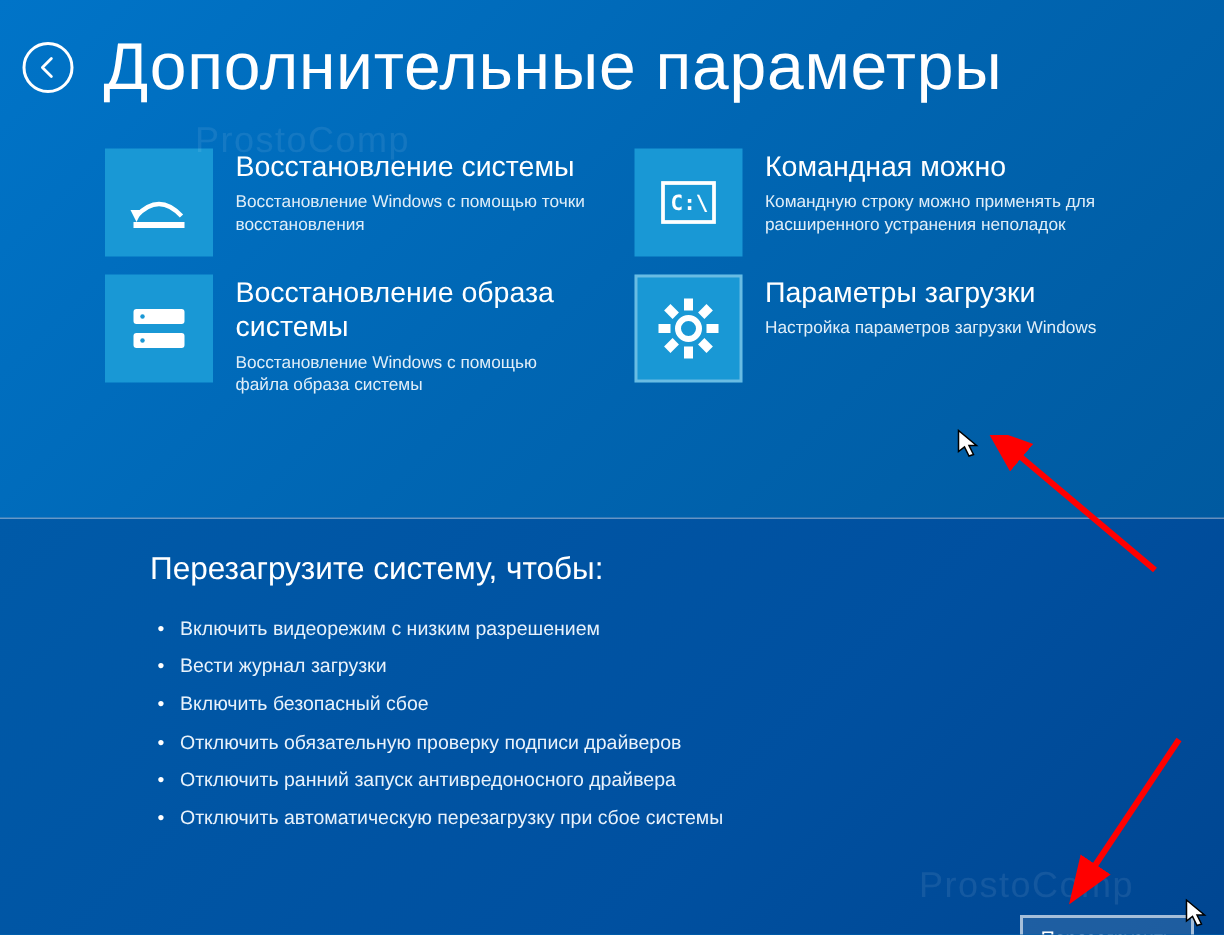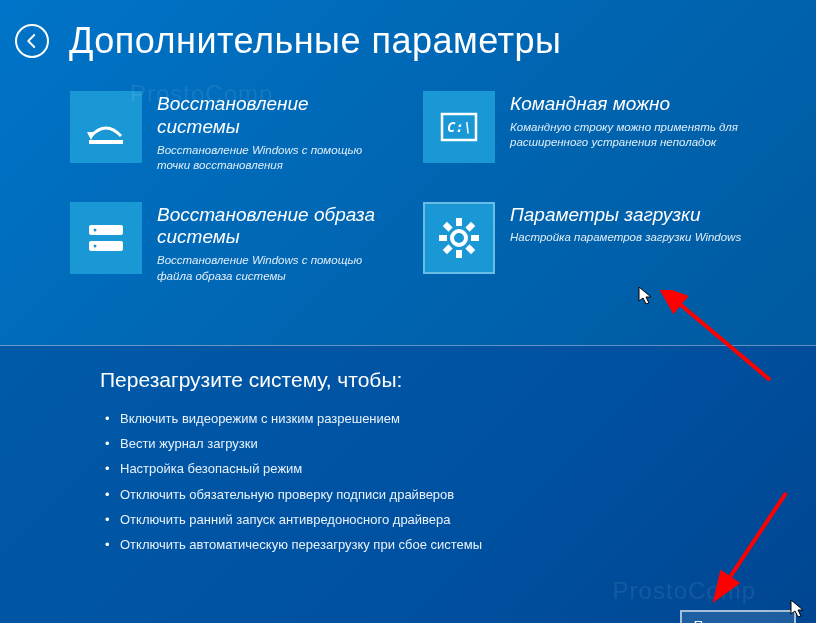--- a/index.html
+++ b/index.html
@@ -30,29 +30,28 @@
     border: 2px solid #fff;
     border-radius: 50%;
     display: flex;
     align-items: center;
     justify-content: center;
     cursor: pointer;
     flex-shrink: 0;
   }
   .back-btn svg { width: 18px; height: 18px; }
   h1.page-title {
-    font-size: 36px;
+    font-size: 44px;
     font-weight: 300;
     letter-spacing: 0.5px;
   }
   .tiles {
     display: grid;
     grid-template-columns: 1fr 1fr;
-    gap: 20px 30px;
-    font-style: italic;
+    gap: 4px 30px;
   }
   .tile {
     display: flex;
     gap: 15px;
     cursor: pointer;
     padding: 4px 0;
   }
   .tile-icon {
     width: 72px; height: 72px;
     background: #1998d5;
@@ -227,21 +226,21 @@
     </div>
 
   </div>
 </div>
 
 <div class="bottom-section">
   <div class="sub-title">Перезагрузите систему, чтобы:</div>
   <ul class="opts">
     <li>Включить видеорежим с низким разрешением</li>
     <li>Вести журнал загрузки</li>
-    <li>Настройка безопасный режим</li>
+    <li>Включить безопасный сбое</li>
     <li>Отключить обязательную проверку подписи драйверов</li>
     <li>Отключить ранний запуск антивредоносного драйвера</li>
     <li>Отключить автоматическую перезагрузку при сбое системы</li>
   </ul>
 
   <div class="wm" style="right:60px; bottom:60px;">ProstoComp</div>
 
   <button class="restart-btn">Перезагрузить</button>
 </div>
 

